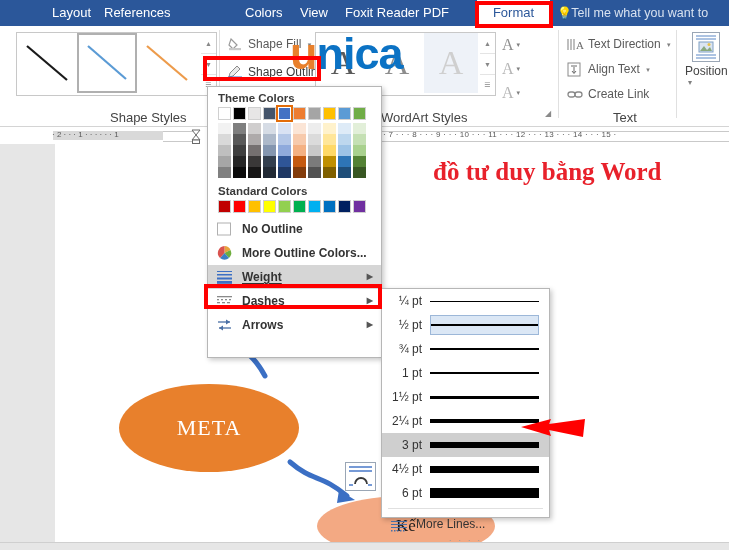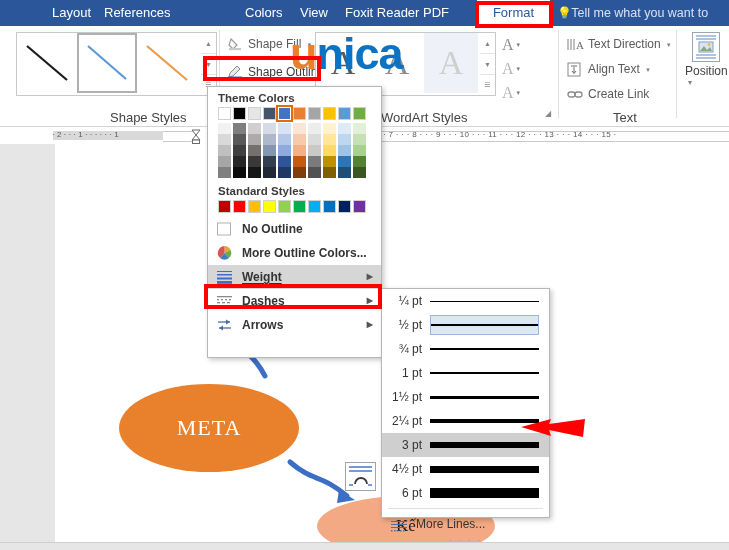--- a/index.html
+++ b/index.html
@@ -391,20 +391,21 @@
       <rect x="2.5" y="11" width="7" height="3.5" fill="#ffffff" stroke="#6a6a6a" stroke-width="1"></rect>
     </svg>
   </div>
   <div class="ruler-white" style="left:372px;width:357px;"></div>
   <div class="ruler-seg" style="left:372px;letter-spacing:0.3px;">·  ·  · 7 ·  ·  · 8 ·  ·  · 9 ·  ·  · 10 ·  ·  · 11 ·  ·  · 12 ·  ·  · 13 ·  ·  · 14 ·  ·  · 15 ·</div>
 </div>
 
 <div id="workspace">
   <div id="page">
 
+    <div id="doc-heading">đồ tư duy bằng Word</div>
 
     <svg style="position:absolute;left:0;top:0;" width="674" height="398">
       <path d="M210 232 C 196 206, 178 198, 163 196" fill="none" stroke="#3b6fc4" stroke-width="5" stroke-linecap="round"></path>
       <path d="M235 318 C 258 338, 266 330, 292 352" fill="none" stroke="#3b6fc4" stroke-width="5" stroke-linecap="round"></path>
       <path d="M284 346 L300 356 L282 359 Z" fill="#3b6fc4"></path>
     </svg>
 
     <div id="ellipse-meta">
       <span>META</span>
     </div>
@@ -502,21 +503,21 @@
           <div class="sw-var" style="background: rgb(34, 42, 53);"></div>
           <div class="sw-var" style="background: rgb(31, 56, 100);"></div>
           <div class="sw-var" style="background: rgb(131, 60, 12);"></div>
           <div class="sw-var" style="background: rgb(82, 82, 82);"></div>
           <div class="sw-var" style="background: rgb(127, 96, 0);"></div>
           <div class="sw-var" style="background: rgb(31, 78, 121);"></div>
           <div class="sw-var" style="background: rgb(56, 87, 35);"></div>
         </div>
       </div>
   </div>
-  <div class="menu-head" style="padding-top:7px;">Standard Styles</div>
+  <div class="menu-head" style="padding-top:7px;">Standard Colors</div>
   <div class="swatch-grid">
     <div class="swatch-row" id="standard-row">
         <div class="sw" style="background: rgb(192, 0, 0);"></div>
         <div class="sw" style="background: rgb(255, 0, 0);"></div>
         <div class="sw" style="background: rgb(255, 192, 0);"></div>
         <div class="sw" style="background: rgb(255, 255, 0);"></div>
         <div class="sw" style="background: rgb(146, 208, 80);"></div>
         <div class="sw" style="background: rgb(0, 176, 80);"></div>
         <div class="sw" style="background: rgb(0, 176, 240);"></div>
         <div class="sw" style="background: rgb(0, 112, 192);"></div>

